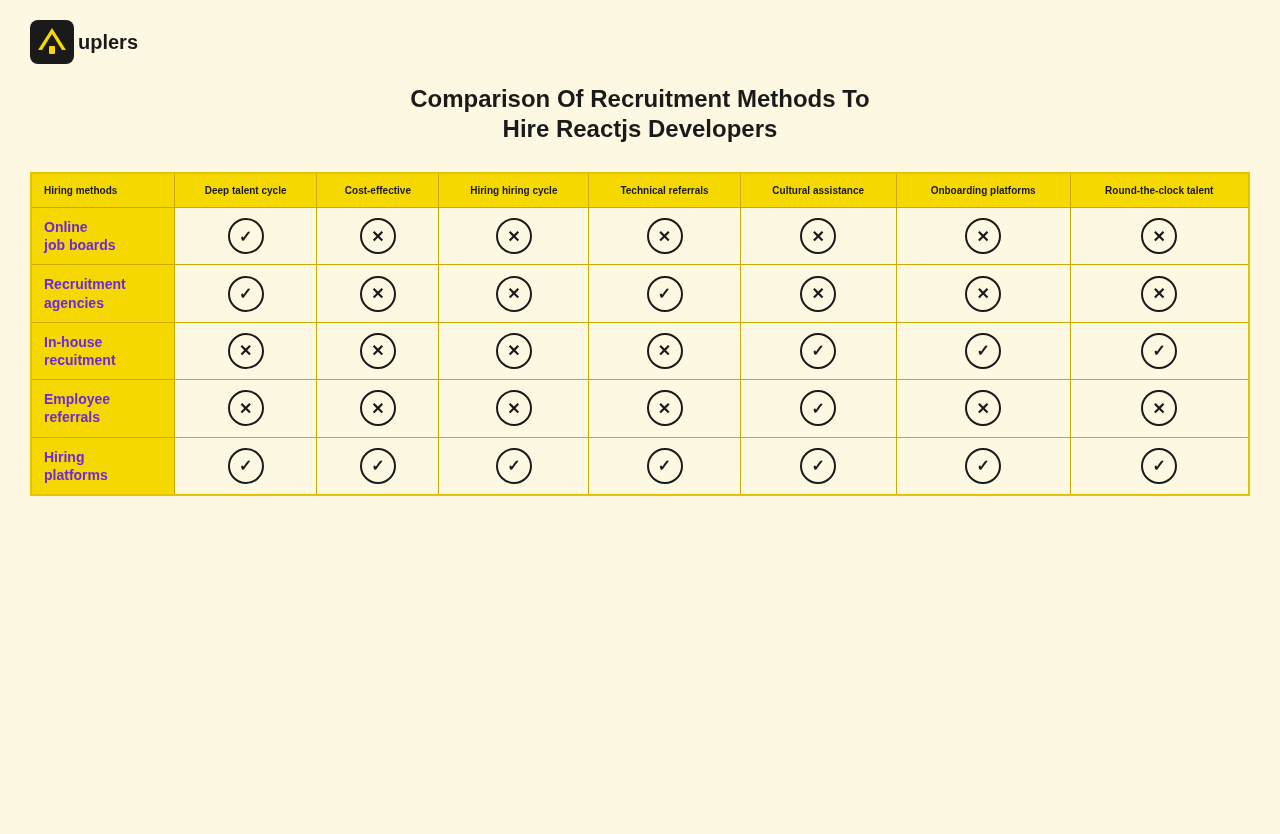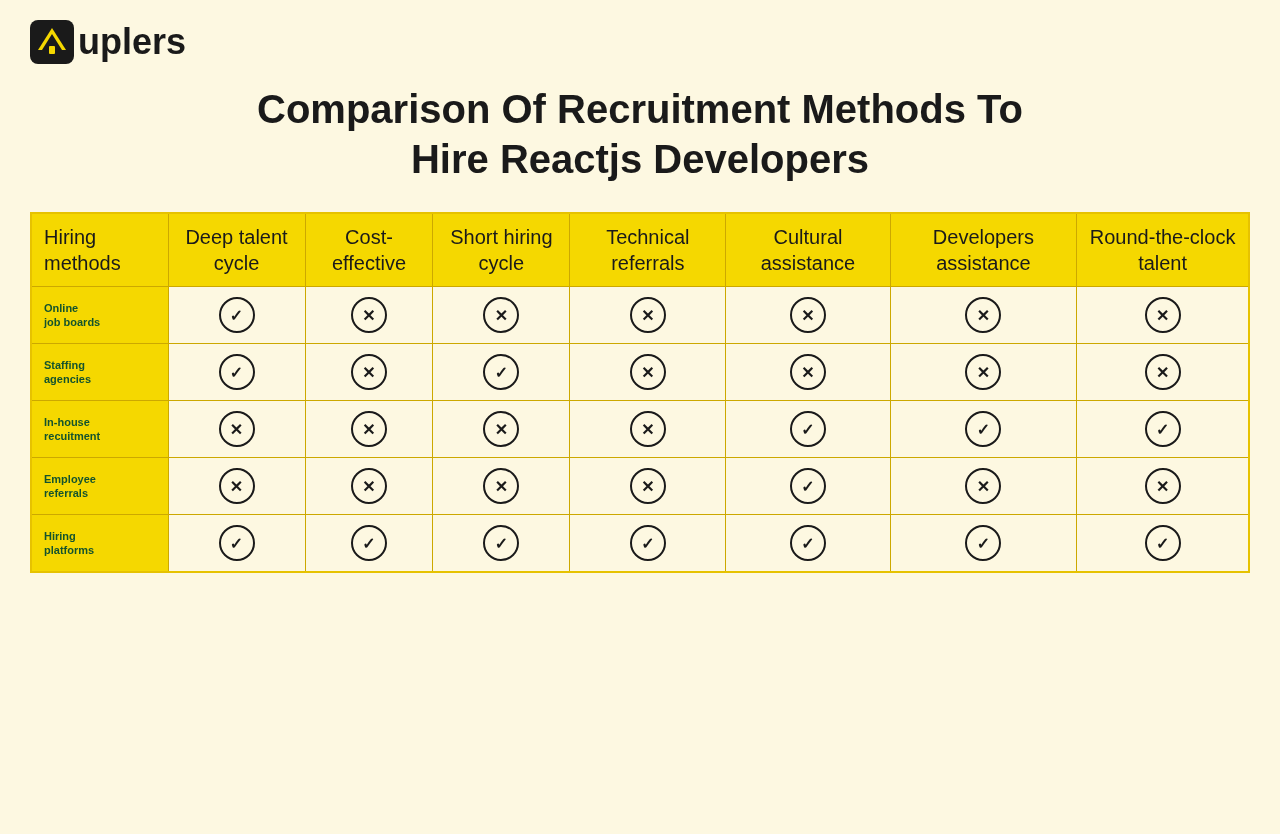--- a/index.html
+++ b/index.html
@@ -22,27 +22,27 @@
       margin-bottom: 20px;
     }
 
     .logo-icon {
       width: 44px;
       height: 44px;
       margin-right: 4px;
     }
 
     .logo-text {
-      font-size: 36px;
+      font-size: 20px;
       font-weight: bold;
       color: #1a1a1a;
     }
 
     .page-title {
-      font-size: 40px;
+      font-size: 24px;
       font-weight: 900;
       color: #1a1a1a;
       text-align: center;
       margin-bottom: 28px;
       line-height: 1.25;
     }
 
     .comparison-table {
       width: 100%;
       border-collapse: collapse;
@@ -52,35 +52,35 @@
     .comparison-table th,
     .comparison-table td {
       border: 1.5px solid #cca800;
       padding: 10px 12px;
       text-align: center;
       vertical-align: middle;
     }
 
     .comparison-table thead th {
       background-color: #f5d800;
-      font-size: 20px;
-      font-weight: 400;
+      font-size: 10px;
+      font-weight: 700;
       color: #1a1a1a;
       line-height: 1.3;
     }
 
     .comparison-table thead th.method-header {
       text-align: left;
     }
 
     .comparison-table tbody td.method-name {
       background-color: #f5d800;
-      font-size: 11px;
+      font-size: 14px;
       font-weight: 800;
-      color: #14532d;
+      color: #6d28d9;
       text-align: left;
       line-height: 1.3;
     }
 
     .comparison-table tbody td.icon-cell {
       background-color: #fdf8e1;
     }
 
     .check-icon, .cross-icon {
       display: inline-flex;
@@ -116,44 +116,44 @@
 </div>
 
 <h1 class="page-title">Comparison Of Recruitment Methods To<br>Hire Reactjs Developers</h1>
 
 <table class="comparison-table">
   <thead>
     <tr>
       <th class="method-header">Hiring methods</th>
       <th>Deep talent cycle</th>
       <th>Cost-effective</th>
-      <th>Short hiring cycle</th>
+      <th>Hiring hiring cycle</th>
       <th>Technical referrals</th>
       <th>Cultural assistance</th>
-      <th>Developers assistance</th>
+      <th>Onboarding platforms</th>
       <th>Round-the-clock talent</th>
     </tr>
   </thead>
   <tbody id="table-body">
   <tr>
         <td class="method-name">Online<br>job boards</td>
         <td class="icon-cell"><span class="check-icon">✓</span></td>
         <td class="icon-cell"><span class="cross-icon">✕</span></td>
         <td class="icon-cell"><span class="cross-icon">✕</span></td>
         <td class="icon-cell"><span class="cross-icon">✕</span></td>
         <td class="icon-cell"><span class="cross-icon">✕</span></td>
         <td class="icon-cell"><span class="cross-icon">✕</span></td>
         <td class="icon-cell"><span class="cross-icon">✕</span></td>
       </tr>
       <tr>
-        <td class="method-name">Staffing<br>agencies</td>
+        <td class="method-name">Recruitment<br>agencies</td>
         <td class="icon-cell"><span class="check-icon">✓</span></td>
         <td class="icon-cell"><span class="cross-icon">✕</span></td>
+        <td class="icon-cell"><span class="cross-icon">✕</span></td>
         <td class="icon-cell"><span class="check-icon">✓</span></td>
-        <td class="icon-cell"><span class="cross-icon">✕</span></td>
         <td class="icon-cell"><span class="cross-icon">✕</span></td>
         <td class="icon-cell"><span class="cross-icon">✕</span></td>
         <td class="icon-cell"><span class="cross-icon">✕</span></td>
       </tr>
       <tr>
         <td class="method-name">In-house<br>recuitment</td>
         <td class="icon-cell"><span class="cross-icon">✕</span></td>
         <td class="icon-cell"><span class="cross-icon">✕</span></td>
         <td class="icon-cell"><span class="cross-icon">✕</span></td>
         <td class="icon-cell"><span class="cross-icon">✕</span></td>

